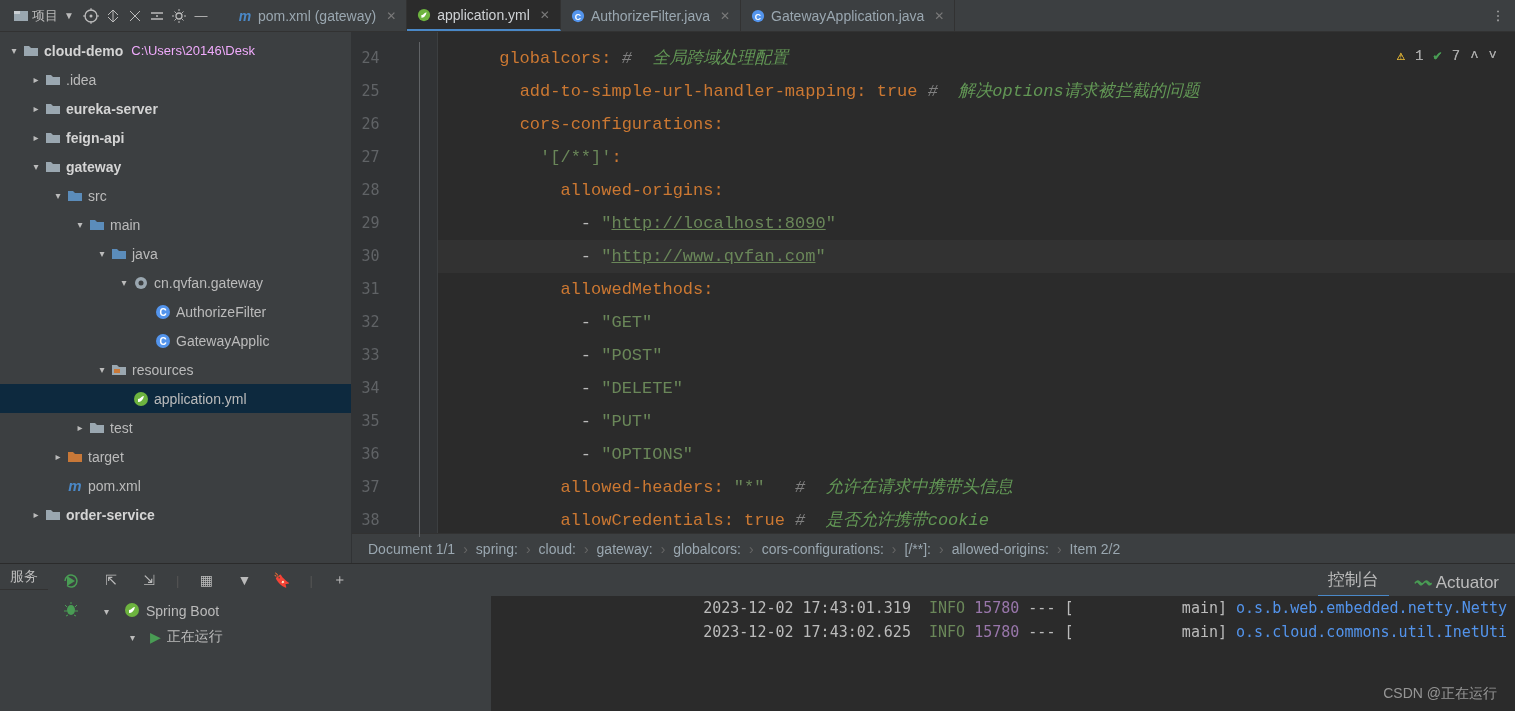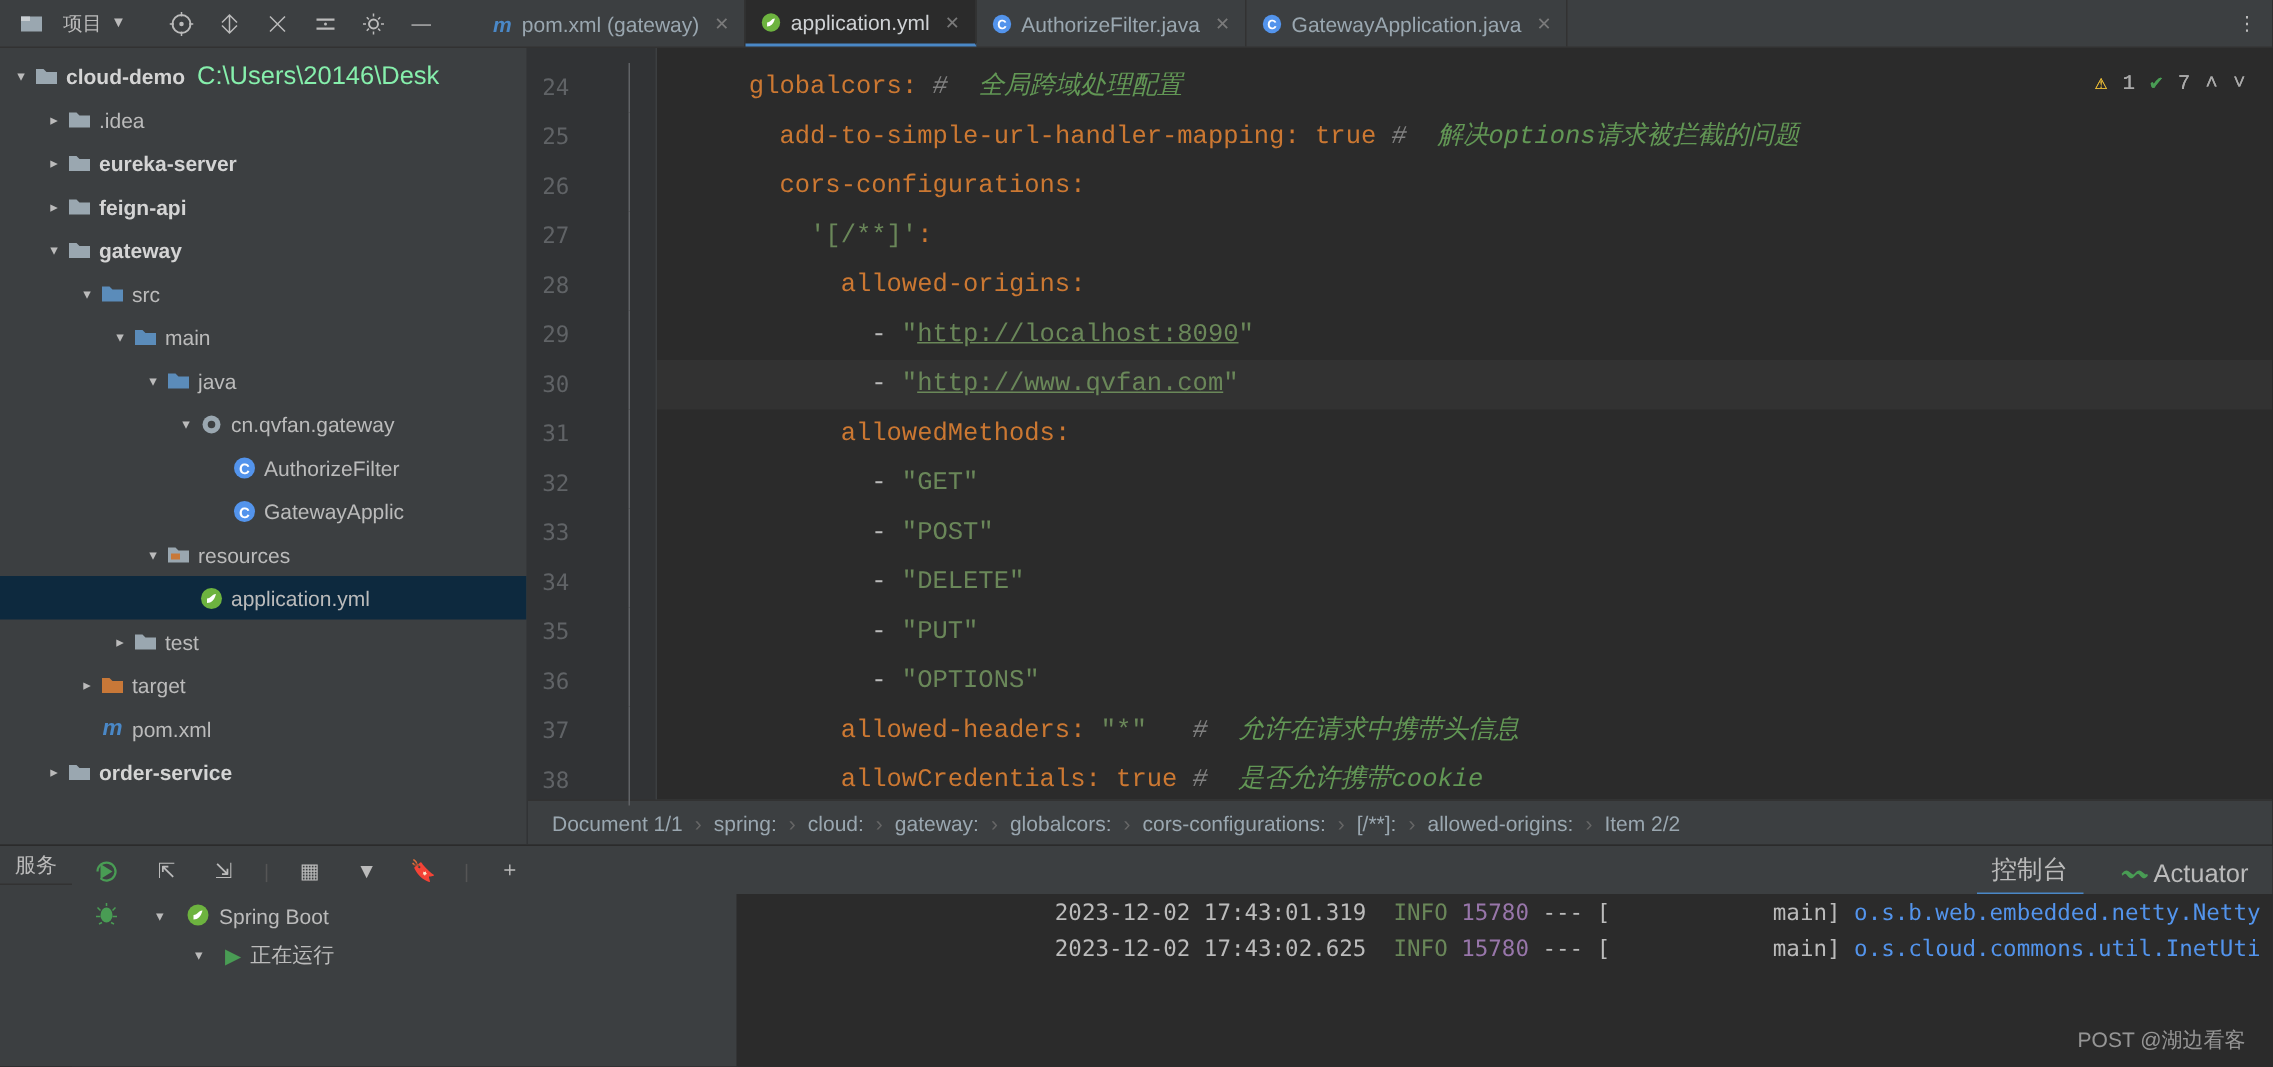--- a/index.html
+++ b/index.html
@@ -1,20 +1,20 @@
 <!DOCTYPE html>
 <html><head>
 <meta charset="utf-8">
 <style>
 * { margin: 0; padding: 0; box-sizing: border-box; }
 html, body { width: 1515px; height: 711px; overflow: hidden; font-family: "Segoe UI", "Microsoft YaHei", sans-serif; background: #2b2b2b; color: #bbbbbb; font-size: 13px; }
 .root { display: flex; flex-direction: column; width: 100%; height: 100%; }
 
 
-.toolbar { display: flex; align-items: center; height: 32px; background: #3c3f41; border-bottom: 1px solid #323232; padding: 0 6px 0 10px; gap: 10px; }
+.toolbar { display: flex; align-items: center; height: 32px; background: #3c3f41; border-bottom: 1px solid #323232; padding: 0 6px 0 10px; gap: 0; }
 .toolbar .tb-btn { display: inline-flex; align-items: center; justify-content: center; width: 22px; height: 22px; color: #bbbbbb; cursor: pointer; }
 .proj-label { display: flex; align-items: center; gap: 4px; }
 .dropdown-icon { font-size: 10px; color: #bbb; margin-left: 2px; }
 
 
 .tabs { display: flex; align-items: center; flex: 1; margin-left: 16px; height: 100%; }
 .tab { display: flex; align-items: center; gap: 6px; padding: 0 10px; height: 100%; color: #9aa7b0; cursor: pointer; font-size: 14px; border-right: 1px solid #323232; }
 .tab.active { background: #2b2b2b; color: #cfd2d5; border-bottom: 2px solid #4a88c7; }
 .tab .close { color: #7a7a7a; font-size: 12px; margin-left: 4px; }
 .tab-icon { width: 14px; height: 14px; display: inline-flex; align-items: center; justify-content: center; }
@@ -23,21 +23,21 @@
 .main { flex: 1; display: flex; min-height: 0; }
 .sidebar { width: 352px; background: #3c3f41; border-right: 1px solid #313335; overflow: hidden; font-size: 14px; }
 .tree { padding: 4px 0; color: #bbbbbb; }
 .tree-item { display: flex; align-items: center; height: 29px; padding-left: 6px; white-space: nowrap; cursor: pointer; }
 .tree-item.selected { background: #0d293e; }
 .tree-item .chev { width: 16px; font-size: 10px; color: #bbb; text-align: center; }
 .tree-item .chev.none { visibility: hidden; }
 .tree-item .ticon { width: 18px; display: inline-flex; align-items: center; justify-content: center; margin-right: 4px; }
 .tree-item .label { color: #bbbbbb; }
 .tree-item .label.bold { font-weight: 600; color: #d4d4d4; }
-.tree-item .path { color: #86efac; margin-left: 8px; font-size: 17px; }
+.tree-item .path { color: #f0abfc; margin-left: 8px; font-size: 13px; }
 .folder-icon { color: #9aa7b0; }
 .file-m { color: #4a88c7; font-weight: bold; font-style: italic; }
 
 
 .editor-wrap { flex: 1; display: flex; flex-direction: column; min-width: 0; background: #2b2b2b; }
 .editor-body { flex: 1; display: flex; min-height: 0; position: relative; }
 .gutter { width: 86px; background: #313335; color: #606366; font-family: Consolas, monospace; font-size: 15px; text-align: center; padding-top: 10px; border-right: 1px solid #3c3f41; }
 .gutter .ln { height: 33px; padding-right: 48px; line-height: 33px; position: relative; }
 .gutter .ln .fold { position: absolute; right: 4px; top: 9px; width: 14px; height: 14px; border: 1px solid #606366; font-size: 10px; color: #606366; line-height: 12px; text-align: center; }
 .gutter .ln .fold.line { border: none; border-left: 1px solid #606366; height: 33px; top: 0; }
@@ -466,13 +466,13 @@
           <div class="svc-console" id="svc-console">
               <div class="log-line">2023-12-02 17:43:01.319  <span class="log-info">INFO</span> <span class="log-pid">15780</span> --- [            main] <span class="log-cls">o.s.b.web.embedded.netty.Netty</span></div>
               <div class="log-line">2023-12-02 17:43:02.625  <span class="log-info">INFO</span> <span class="log-pid">15780</span> --- [            main] <span class="log-cls">o.s.cloud.commons.util.InetUti</span></div>
             </div>
         </div>
       </div>
     </div>
   </div>
 </div>
 
-<div class="watermark">POST @湖边看客</div>
+<div class="watermark">CSDN @正在运行</div>
 
 </body></html>

